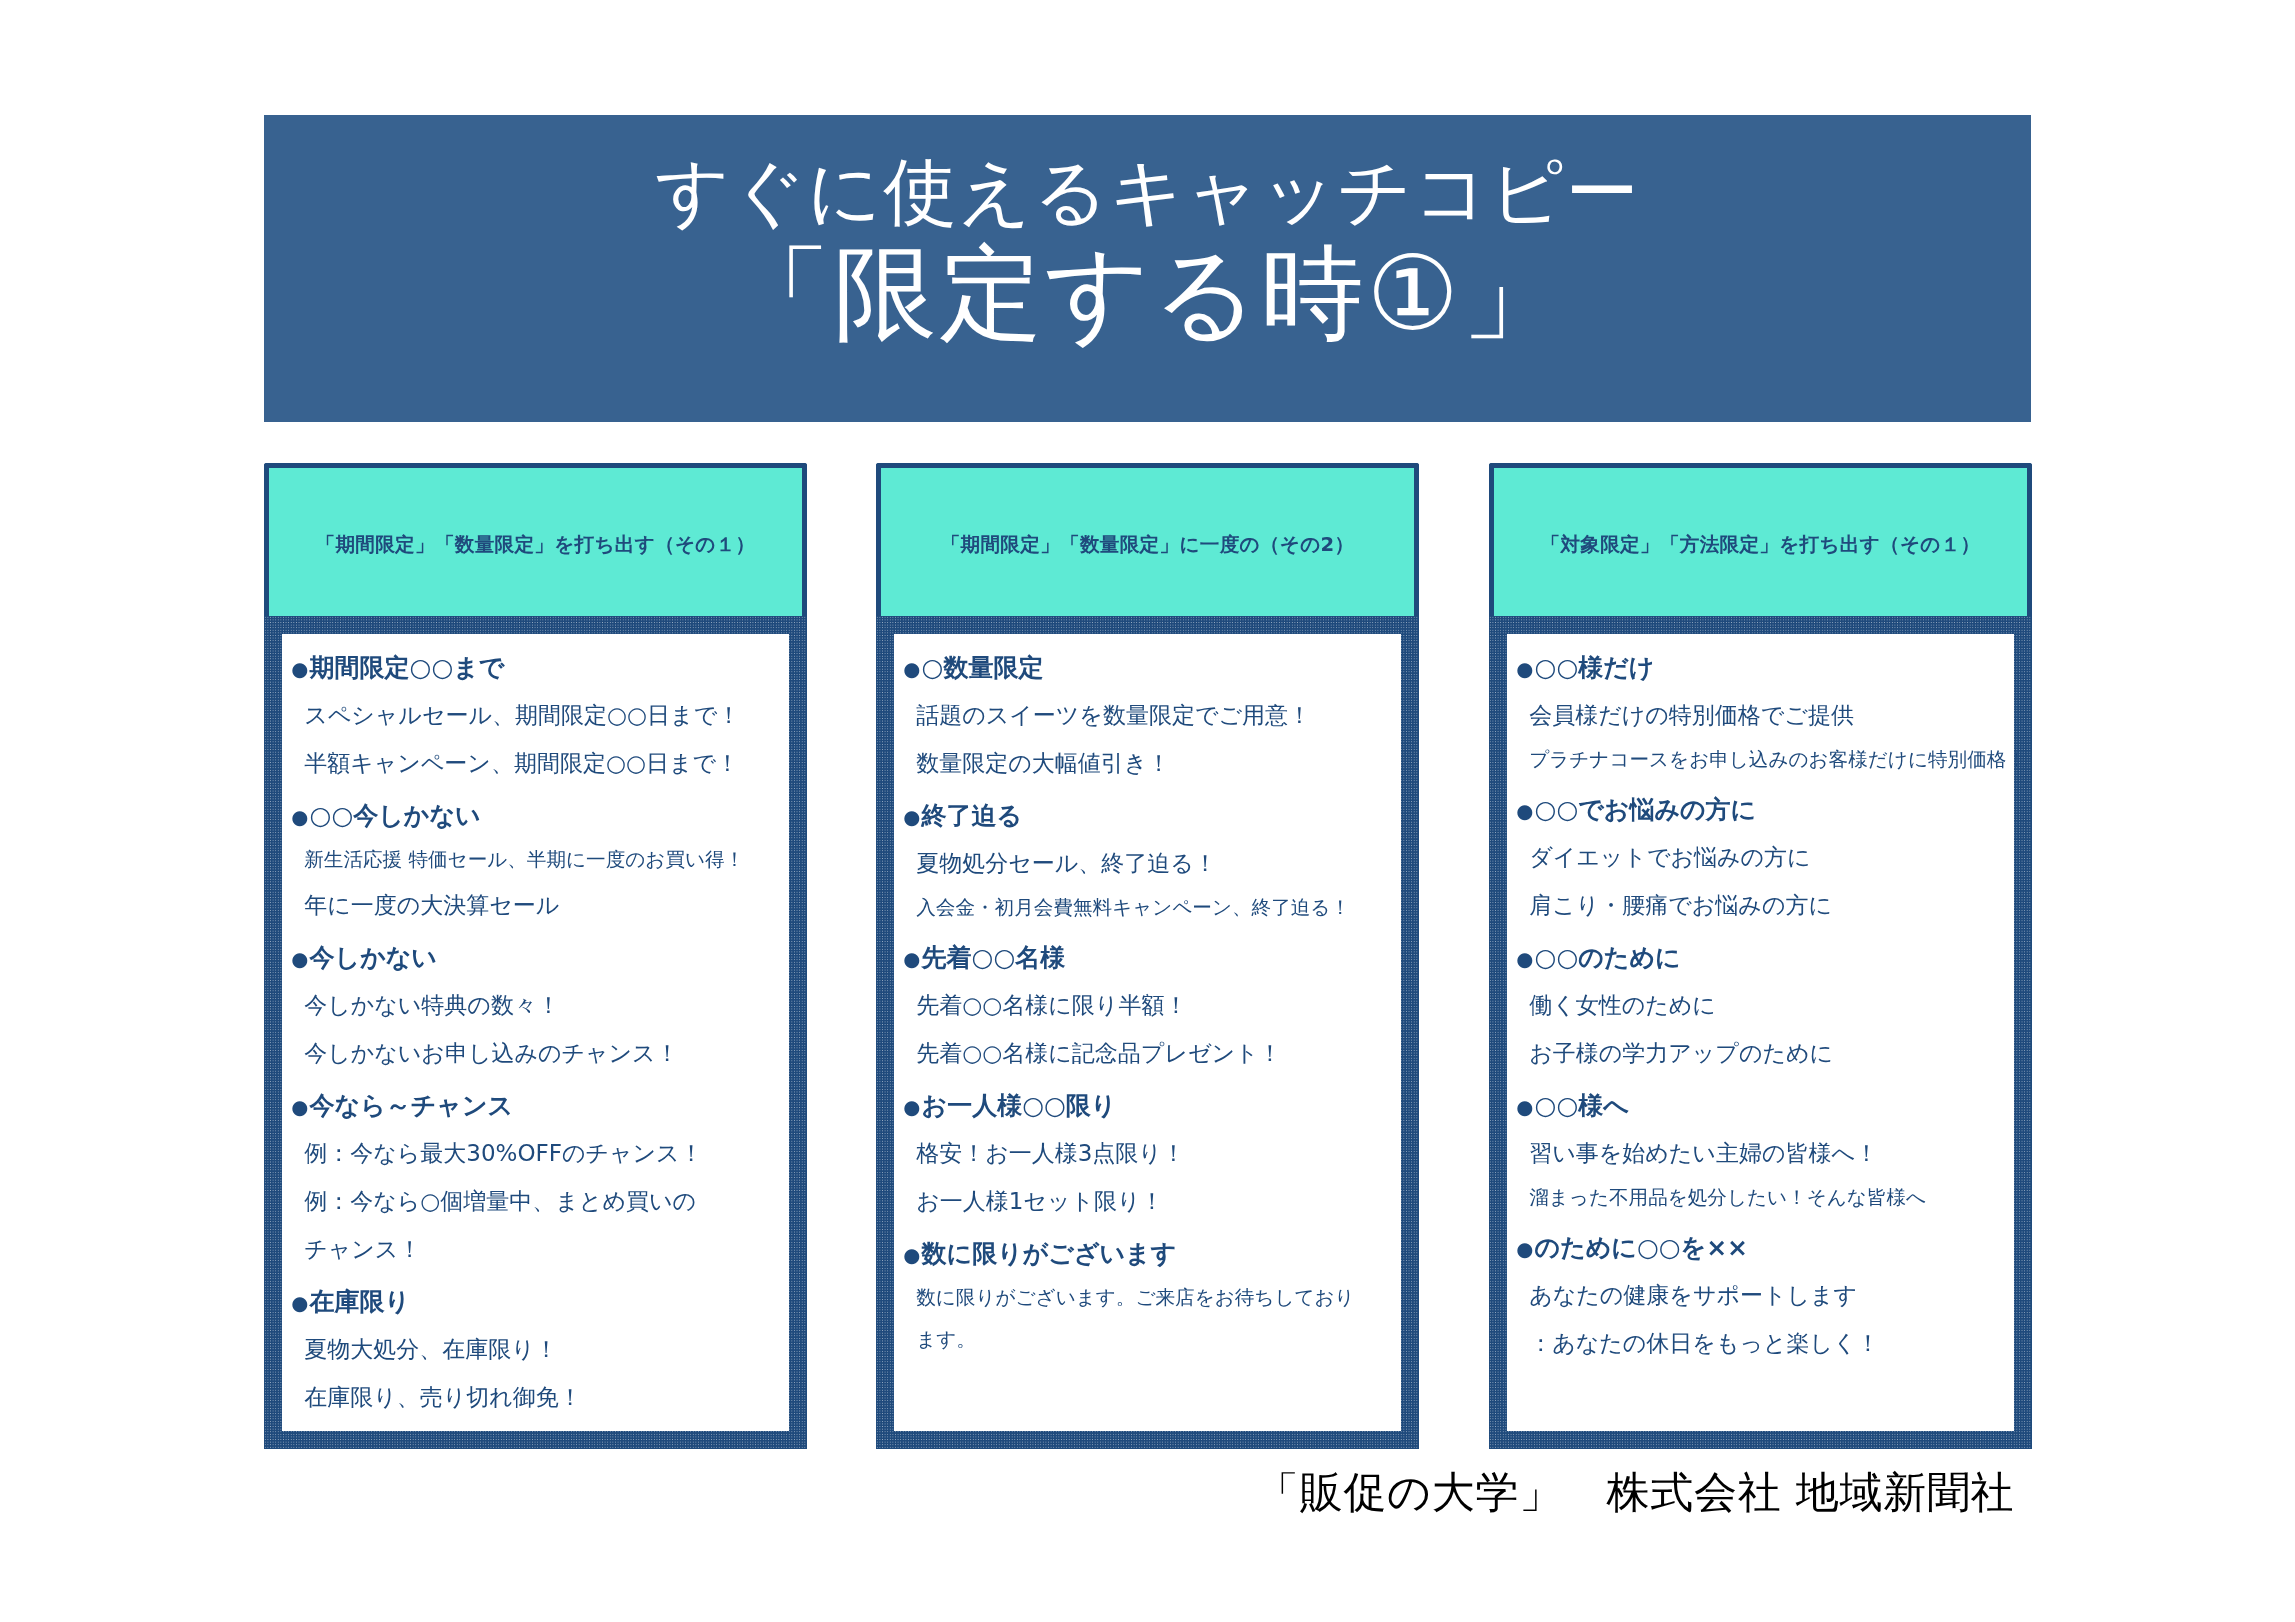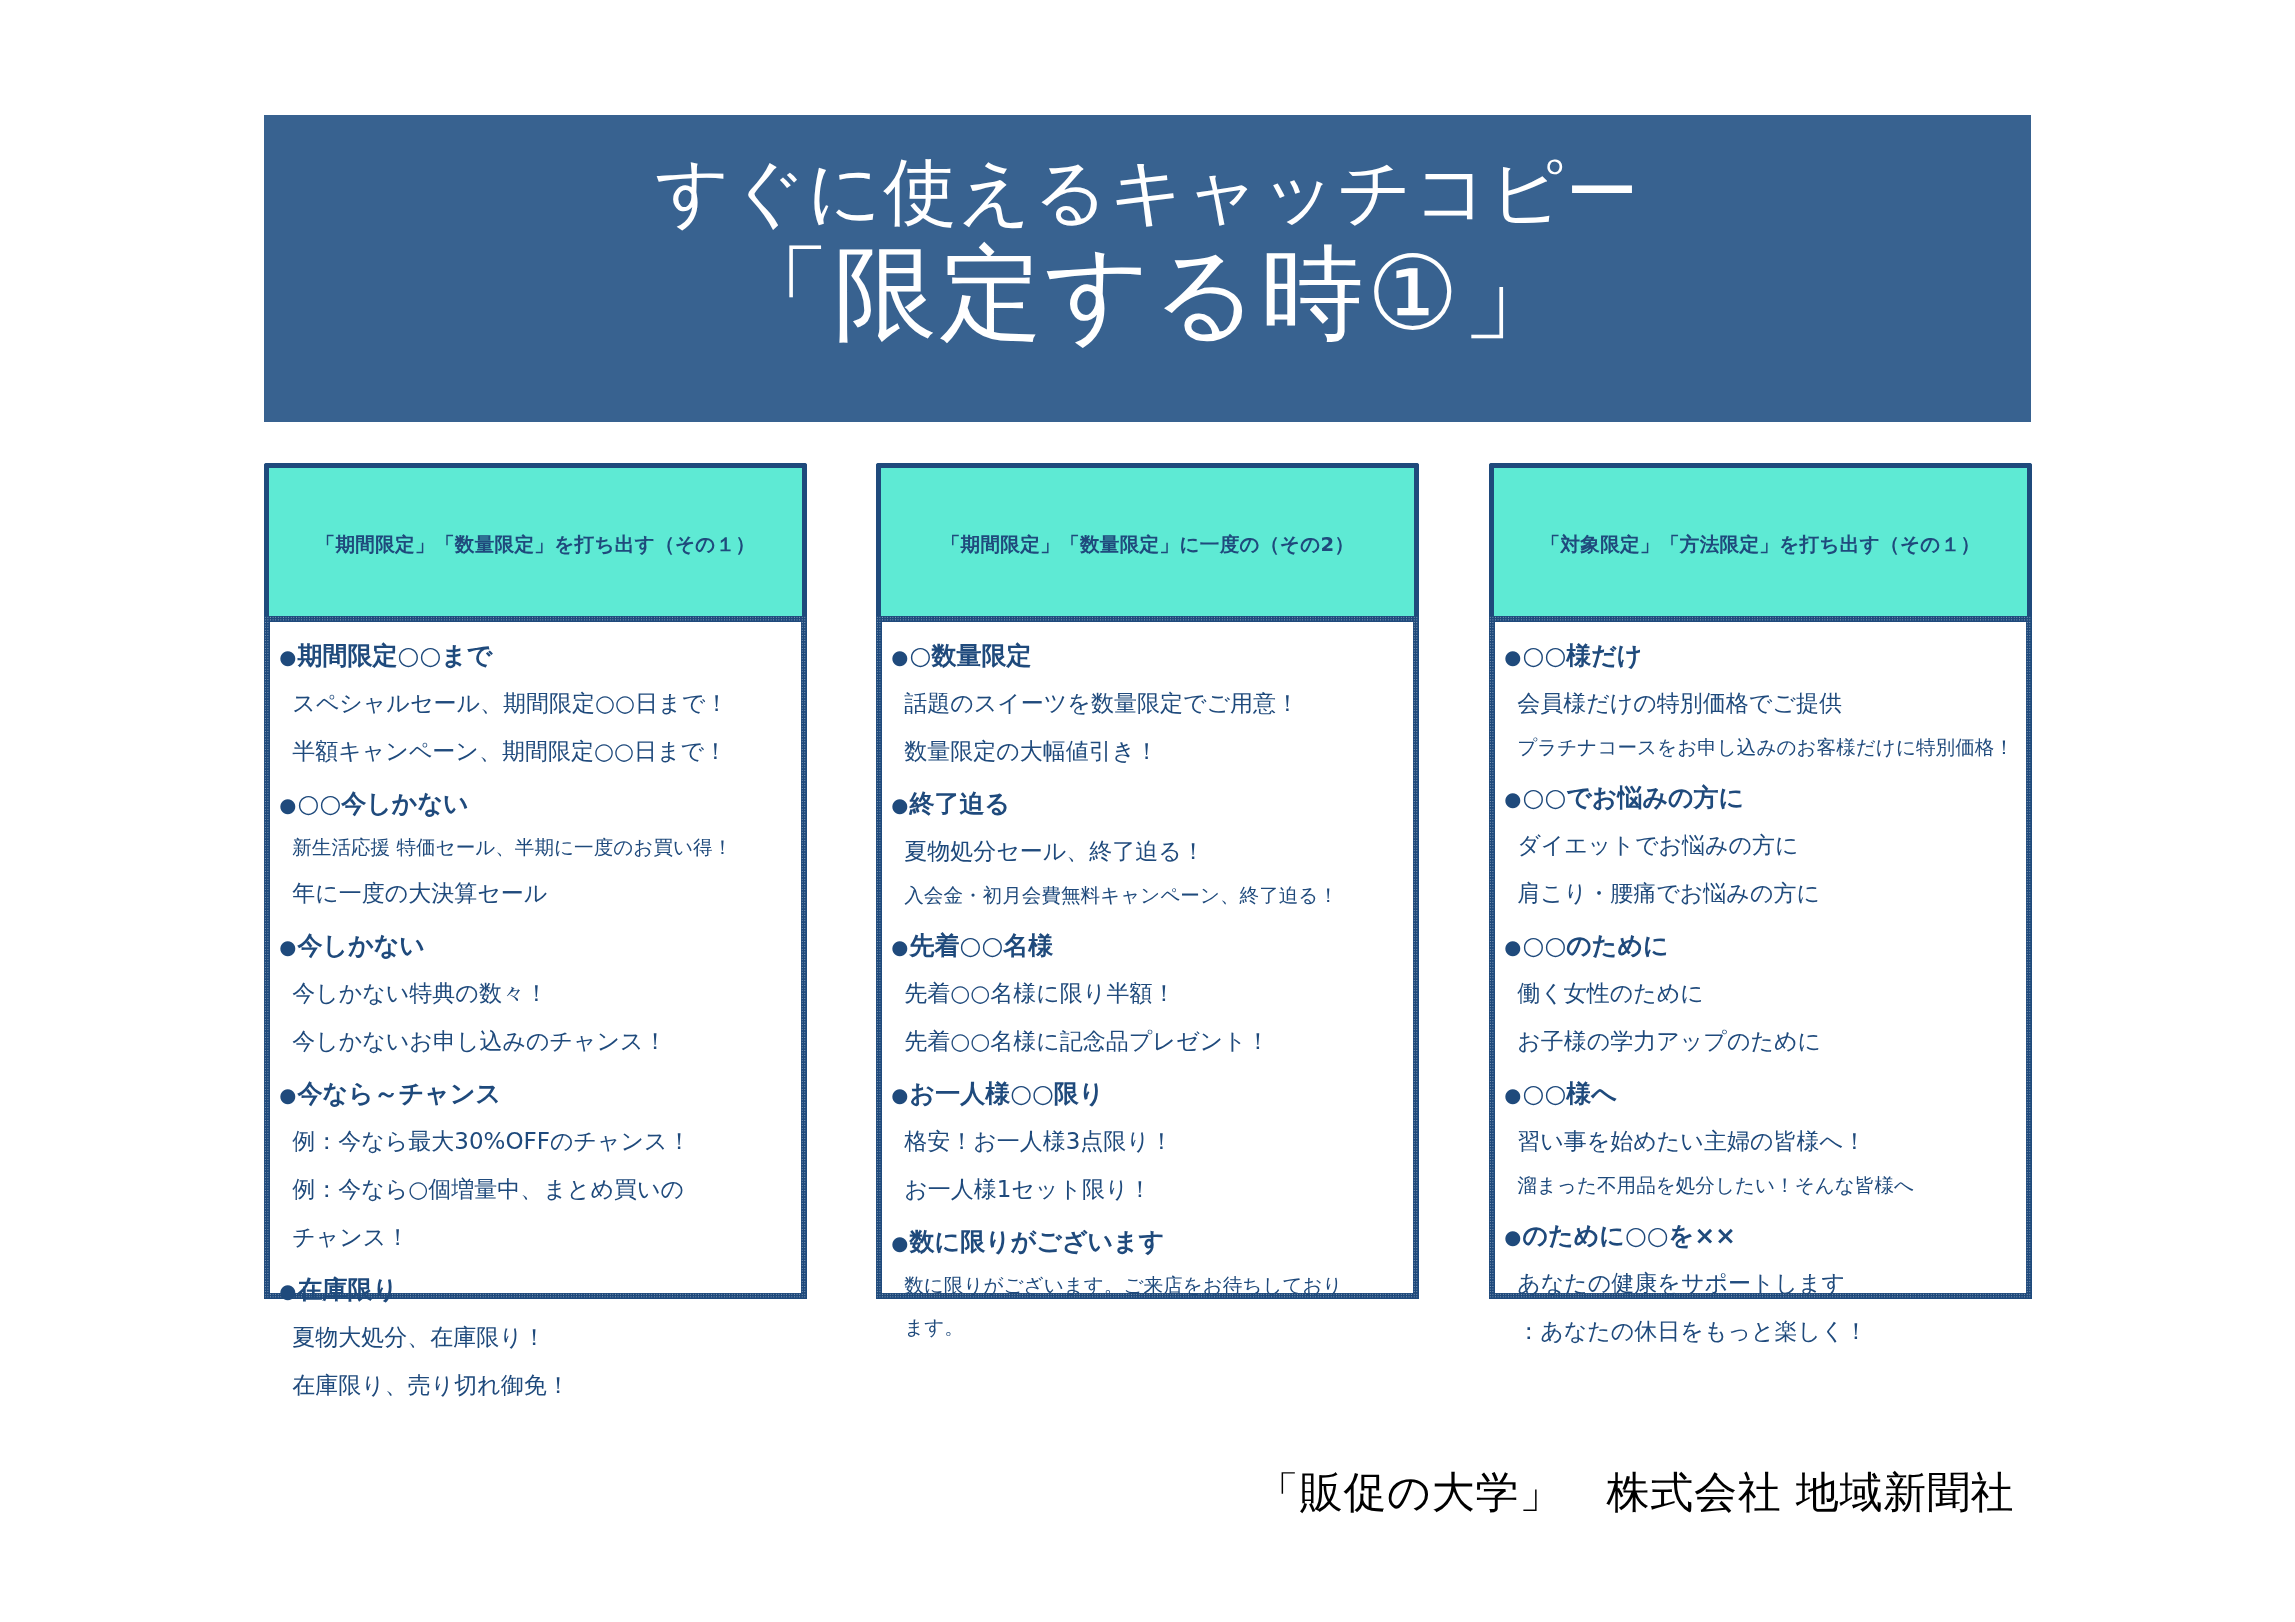--- a/index.html
+++ b/index.html
@@ -68,23 +68,23 @@
     font-weight: bold;
     color: #1f4a7c;
     letter-spacing: 0.3px;
     white-space: nowrap;
   }
   .col-body {
     position: absolute;
     left: 0;
     top: 153px;
     width: 543px;
-    height: 683px;
+    height: 833px;
     box-sizing: border-box;
-    padding: 6px;
+    padding: 18px;
     background-color: #1f4a7c;
     background-image: radial-gradient(circle, rgba(255,255,255,0.55) 0.6px, transparent 0.8px);
     background-size: 2.6px 2.6px;
   }
   .col-body-inner {
     width: 100%;
     height: 100%;
     background: #ffffff;
     box-sizing: border-box;
     padding: 13px 0 0 9.2px;

